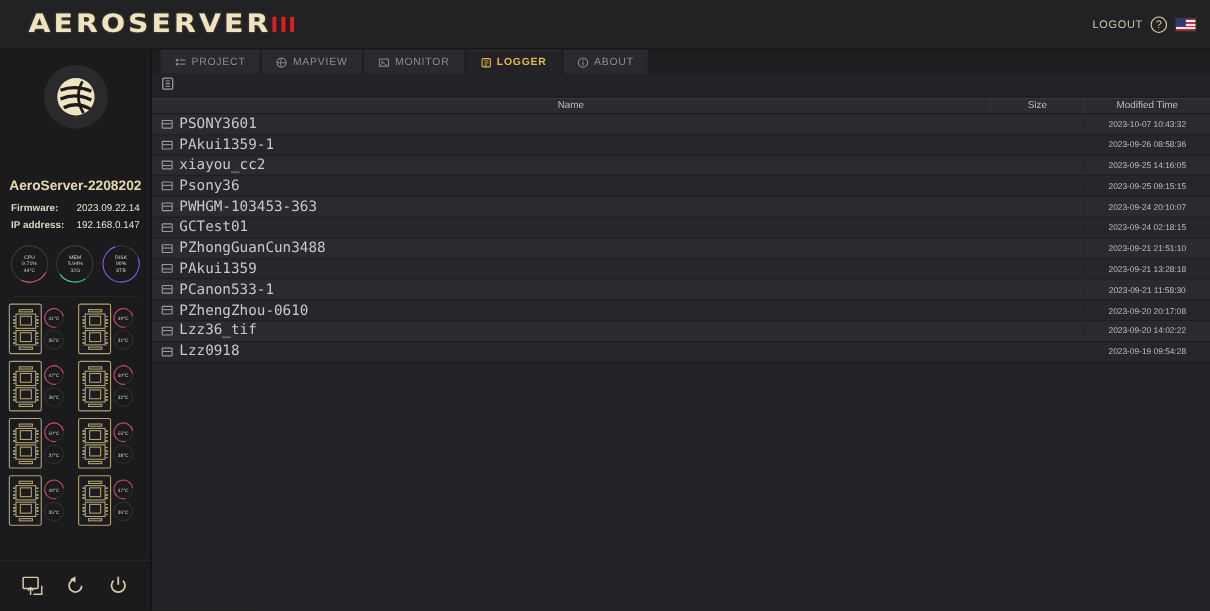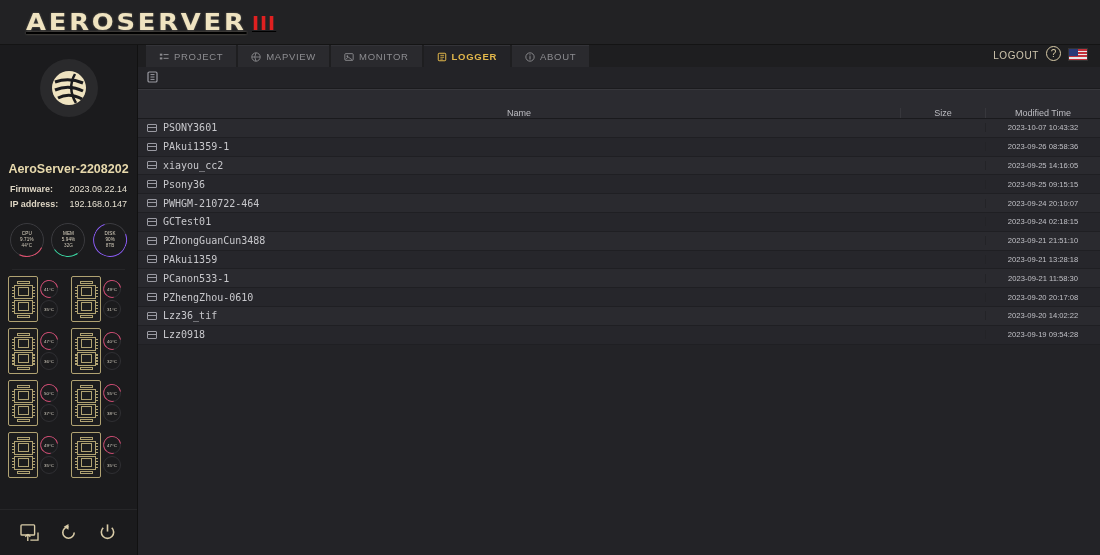--- a/index.html
+++ b/index.html
@@ -18,43 +18,42 @@
 
   
   .topbar {
     height: 45px; flex: 0 0 45px;
     background: #222224;
     display: flex; align-items: center;
     position: relative;
     border-bottom: 1px solid #141414;
   }
   .logo-wrap {
-    display: flex; align-items: baseline; gap: 13px;
+    display: flex; align-items: baseline; gap: 7px;
     margin-left: 26px;
-    text-decoration: underline;
   }
   .logo-text {
     font-family: "DejaVu Sans", sans-serif;
     font-size: 23px;
     font-weight: bold;
     letter-spacing: 2.5px;
     color: #efe3c0;
     transform: scaleX(1.12);
     transform-origin: left center;
     text-shadow: 0 0 2px rgba(239,227,192,.35);
   }
   .logo-mark {
     font-family: "DejaVu Sans", sans-serif;
     font-size: 19px; font-weight: bold;
     color: #e02020; letter-spacing: 1px;
     margin-left: 16px;
   }
   .topbar-right {
-    position: absolute; right: 12px; top: 16px; height: 45px;
-    display: flex; align-items: flex-end; gap: 7px;
+    position: absolute; right: 12px; top: 0; height: 45px;
+    display: flex; align-items: center; gap: 7px;
   }
   .logout-label {
     font-size: 10px; letter-spacing: .6px;
     color: #cfc6ae;
   }
   .help-icon {
     width: 15px; height: 15px; border-radius: 50%;
     border: 1.2px solid #d8cba7;
     color: #d8cba7; font-size: 10px;
     display: flex; align-items: center; justify-content: center;
@@ -181,40 +180,40 @@
 
   .toolbar {
     height: 22px; flex: 0 0 22px;
     background: #232327;
     display: flex; align-items: center; padding-left: 9px;
     border-bottom: 1px solid #1b1b1e;
   }
 
   .table { flex: 1; display: flex; flex-direction: column; min-height: 0; }
   .thead {
-    display: flex; height: 30px; align-items: flex-end;
+    display: flex; height: 15px; align-items: flex-start;
     background: #2b2b30;
     border-top: 1px solid #38383d;
     border-bottom: 1px solid #1a1a1d;
     font-size: 9px; color: #bdbdc2;
   }
   .col-name { flex: 1; text-align: center; }
   .col-size { width: 85px; flex: 0 0 85px; text-align: center; border-left: 1px solid #37373c; }
   .col-time { width: 115px; flex: 0 0 115px; text-align: center; border-left: 1px solid #37373c; }
 
   .trow {
     display: flex; height: 18.8px; align-items: center;
     font-size: 8px; color: #c8c8cc;
     border-bottom: 1px solid #1f1f23;
     background: #2a2a2f;
   }
   .trow:nth-child(even) { background: #26262b; }
   .trow .col-name {
     text-align: left; display: flex; align-items: center; gap: 6px;
-    padding-left: 9px; font-family: "DejaVu Sans Mono", monospace; font-size: 10px;
+    padding-left: 9px; font-family: "DejaVu Sans Mono", monospace; font-size: 13px;
   }
   .trow .col-size { border-left: 1px solid #232327; }
   .trow .col-time { border-left: 1px solid #232327; font-size: 7.6px; color: #c0c0c6; }
   .folder-ico {
     width: 10px; height: 8px; border: 1px solid #9a9aa2; border-radius: 1px;
     position: relative; flex: 0 0 10px;
   }
   .folder-ico::before {
     content: ""; position: absolute; left: 0; top: 0; right: 0; height: 2.2px;
     border-bottom: 1px solid #9a9aa2;
@@ -561,21 +560,21 @@
               <div class="col-name">
                 <span class="folder-ico"></span>
                 <span>Psony36</span>
               </div>
               <div class="col-size"></div>
               <div class="col-time">2023-09-25 09:15:15</div>
             </div>
             <div class="trow">
               <div class="col-name">
                 <span class="folder-ico"></span>
-                <span>PWHGM-210722-464</span>
+                <span>PWHGM-103453-363</span>
               </div>
               <div class="col-size"></div>
               <div class="col-time">2023-09-24 20:10:07</div>
             </div>
             <div class="trow">
               <div class="col-name">
                 <span class="folder-ico"></span>
                 <span>GCTest01</span>
               </div>
               <div class="col-size"></div>

